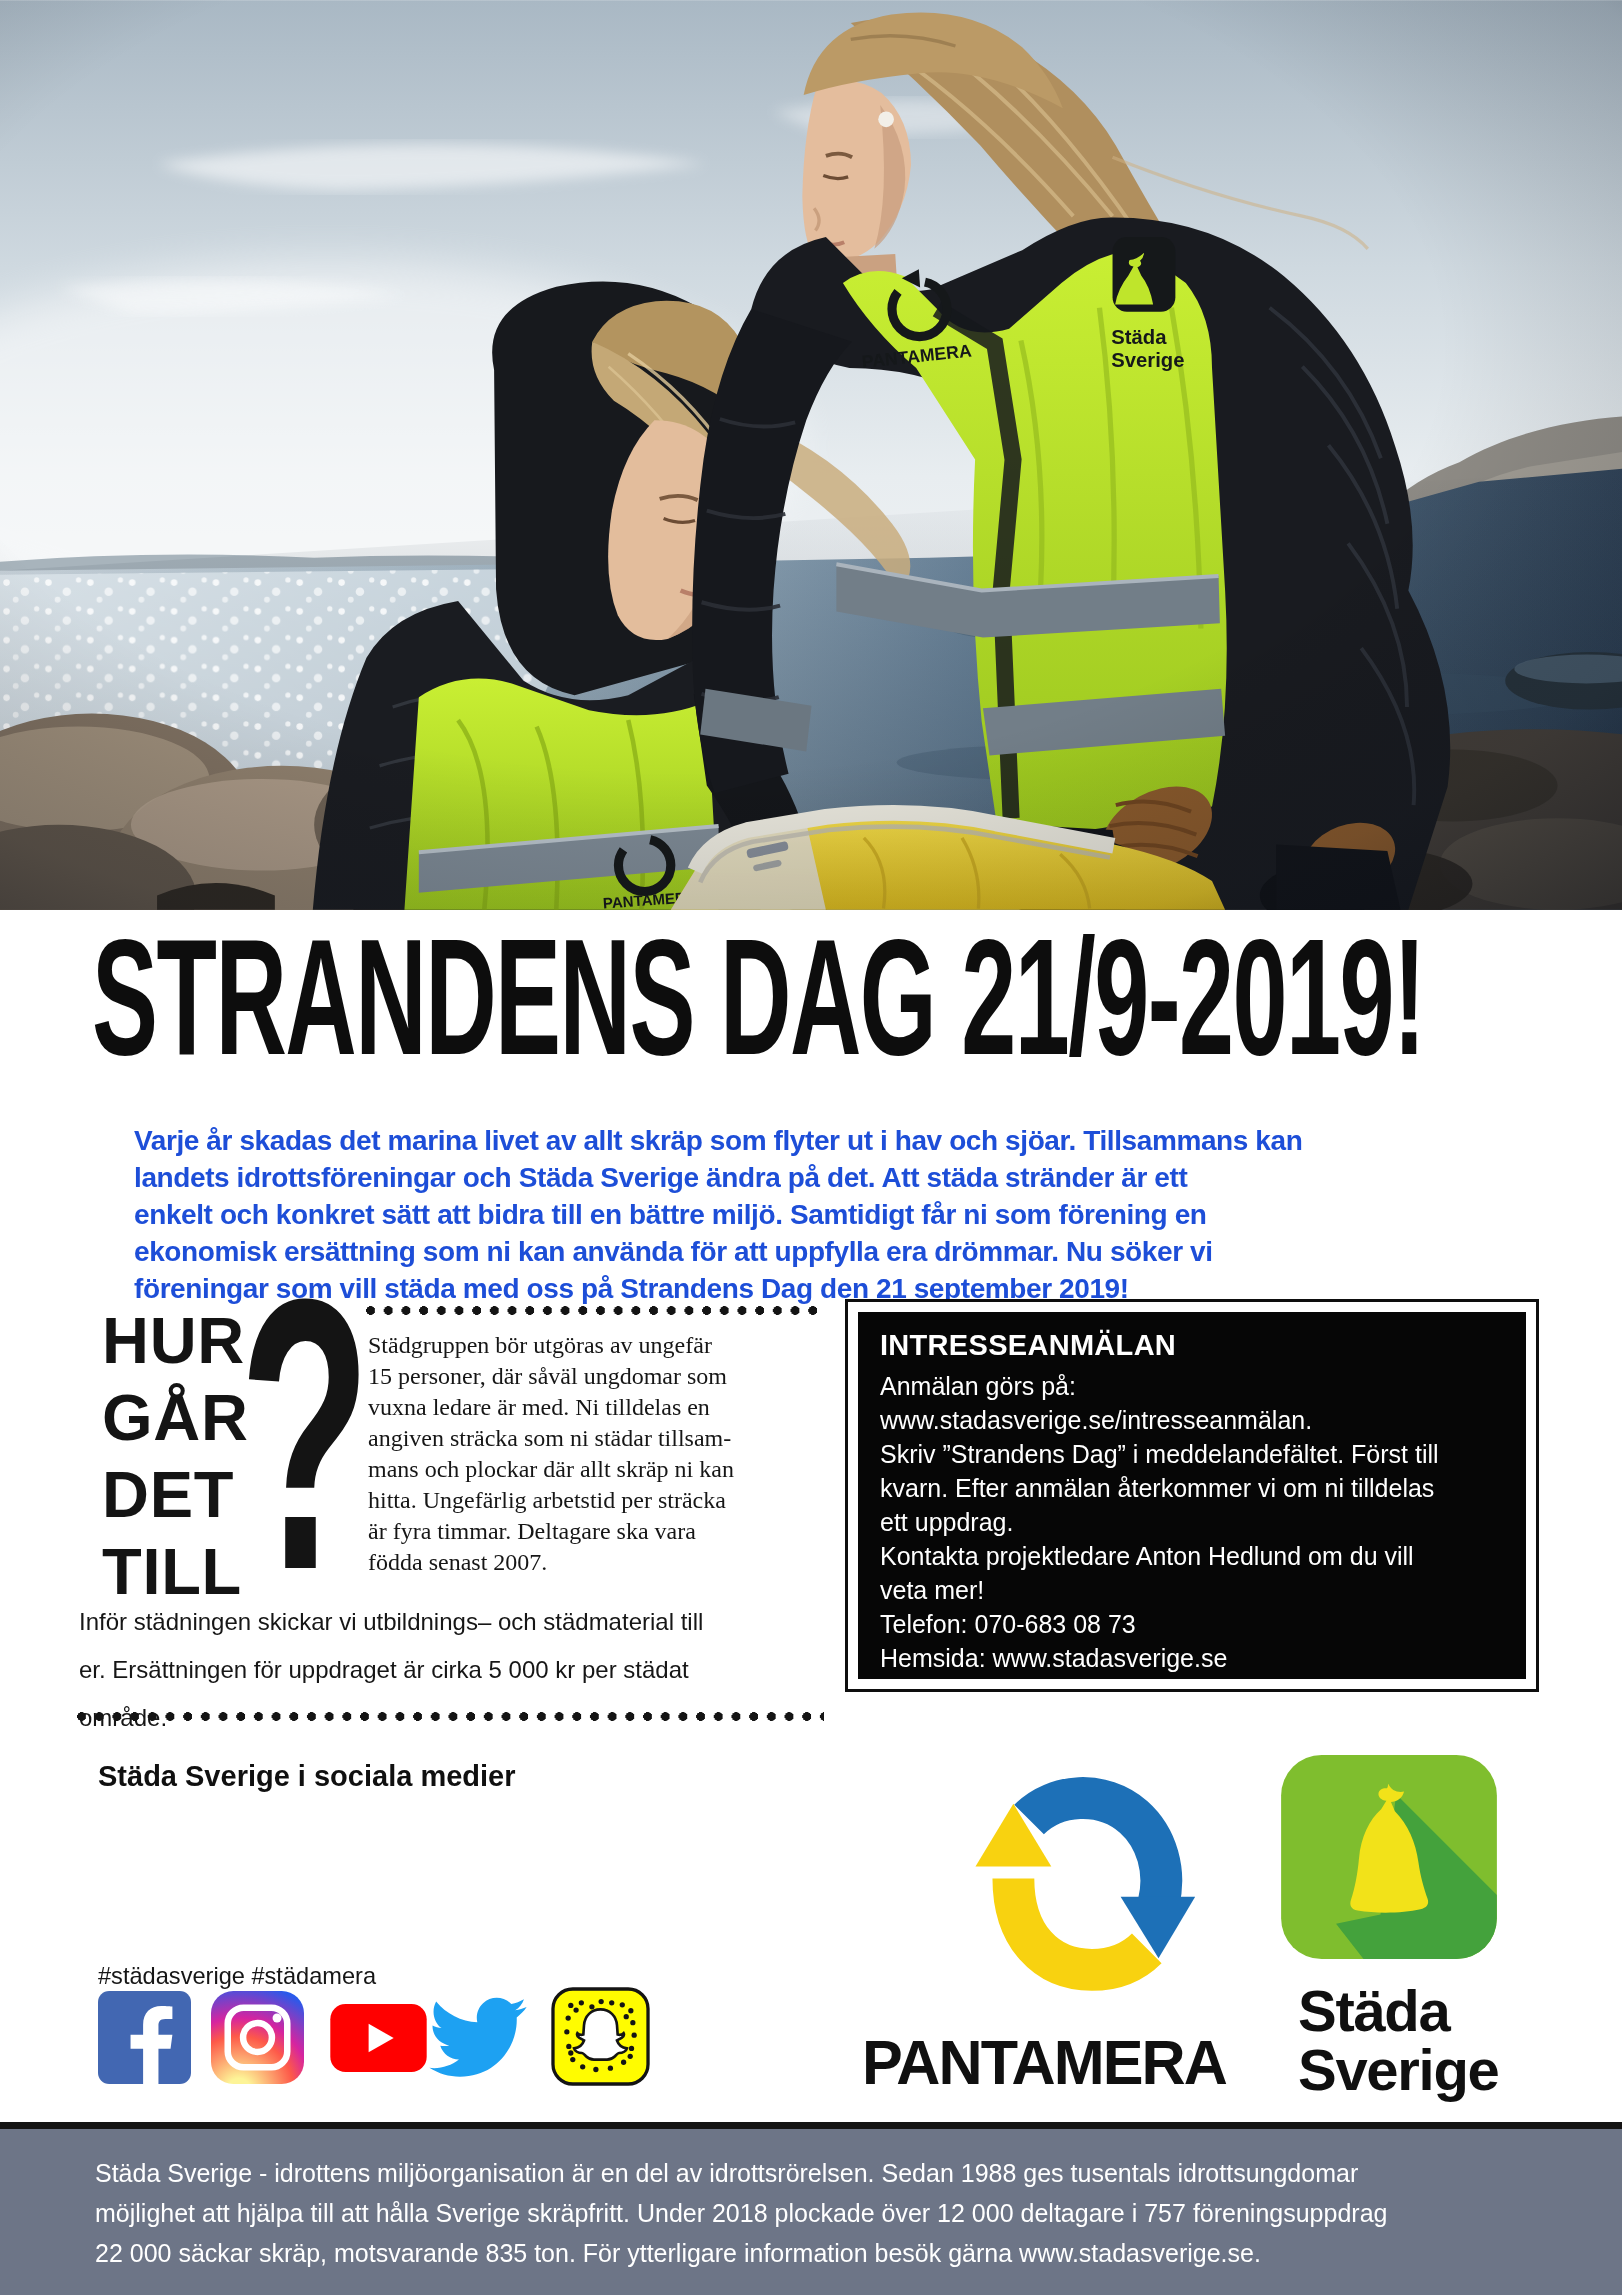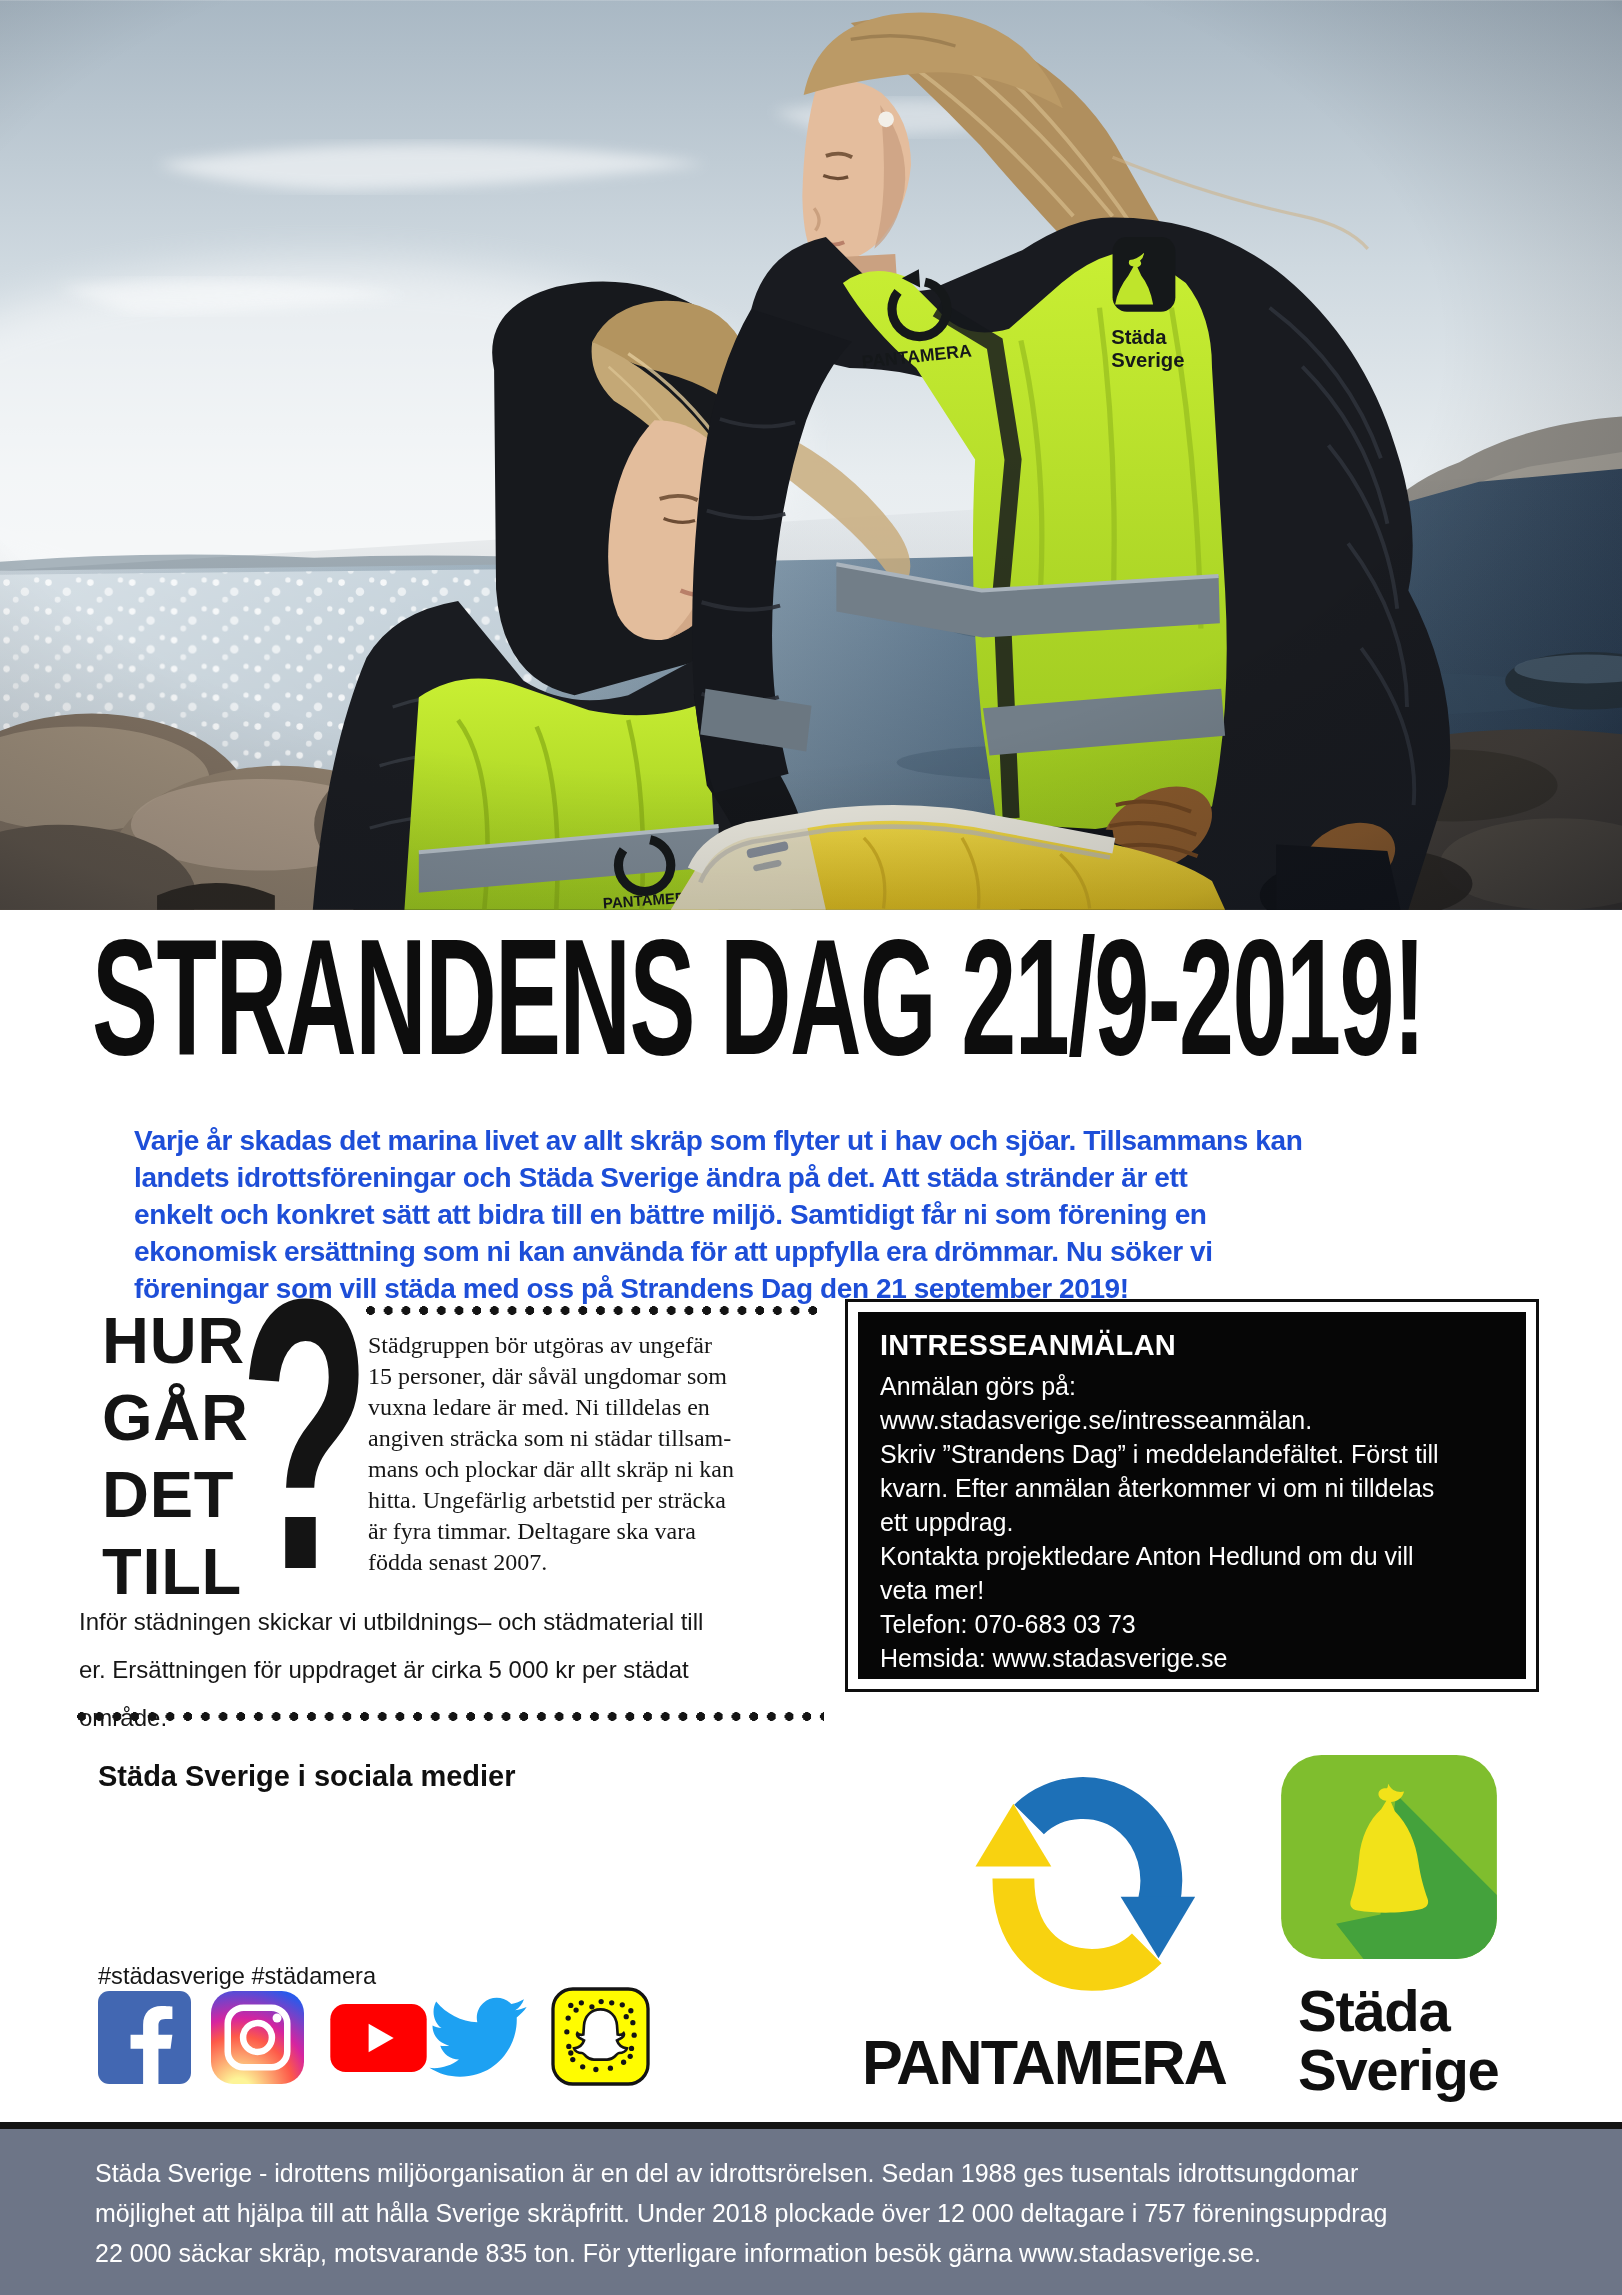--- a/index.html
+++ b/index.html
@@ -278,21 +278,21 @@
   <div class="abs interest">
     <div class="interest-inner">
       <div class="interest-title">INTRESSEANMÄLAN</div>
       <div class="interest-body pre">Anmälan görs på:
 www.stadasverige.se/intresseanmälan.
 Skriv ”Strandens Dag” i meddelandefältet. Först till
 kvarn. Efter anmälan återkommer vi om ni tilldelas
 ett uppdrag.
 Kontakta projektledare Anton Hedlund om du vill
 veta mer!
-Telefon: 070-683 03 73
+Telefon: 070-683 08 73
 Hemsida: www.stadasverige.se</div>
     </div>
   </div>
 
   <div class="abs social-heading">Städa Sverige i sociala medier</div>
   <div class="abs social-hashtags">#städasverige #städamera</div>
 
   <svg class="icon" style="left:98px;top:1991px" width="93" height="93" viewBox="0 0 100 100">
     <rect width="100" height="100" rx="12" fill="#4267b2"></rect>
     <path fill="#ffffff" d="M65,100 V62 h13 l2,-15 H65 v-9.6 c0,-4.3 1.2,-7.3 7.4,-7.3 H80 V16.7 C78.6,16.5 73.8,16 68.2,16 C56.5,16 48.5,23.1 48.5,36.2 V47 H35 v15 h13.5 v38 Z"></path>

